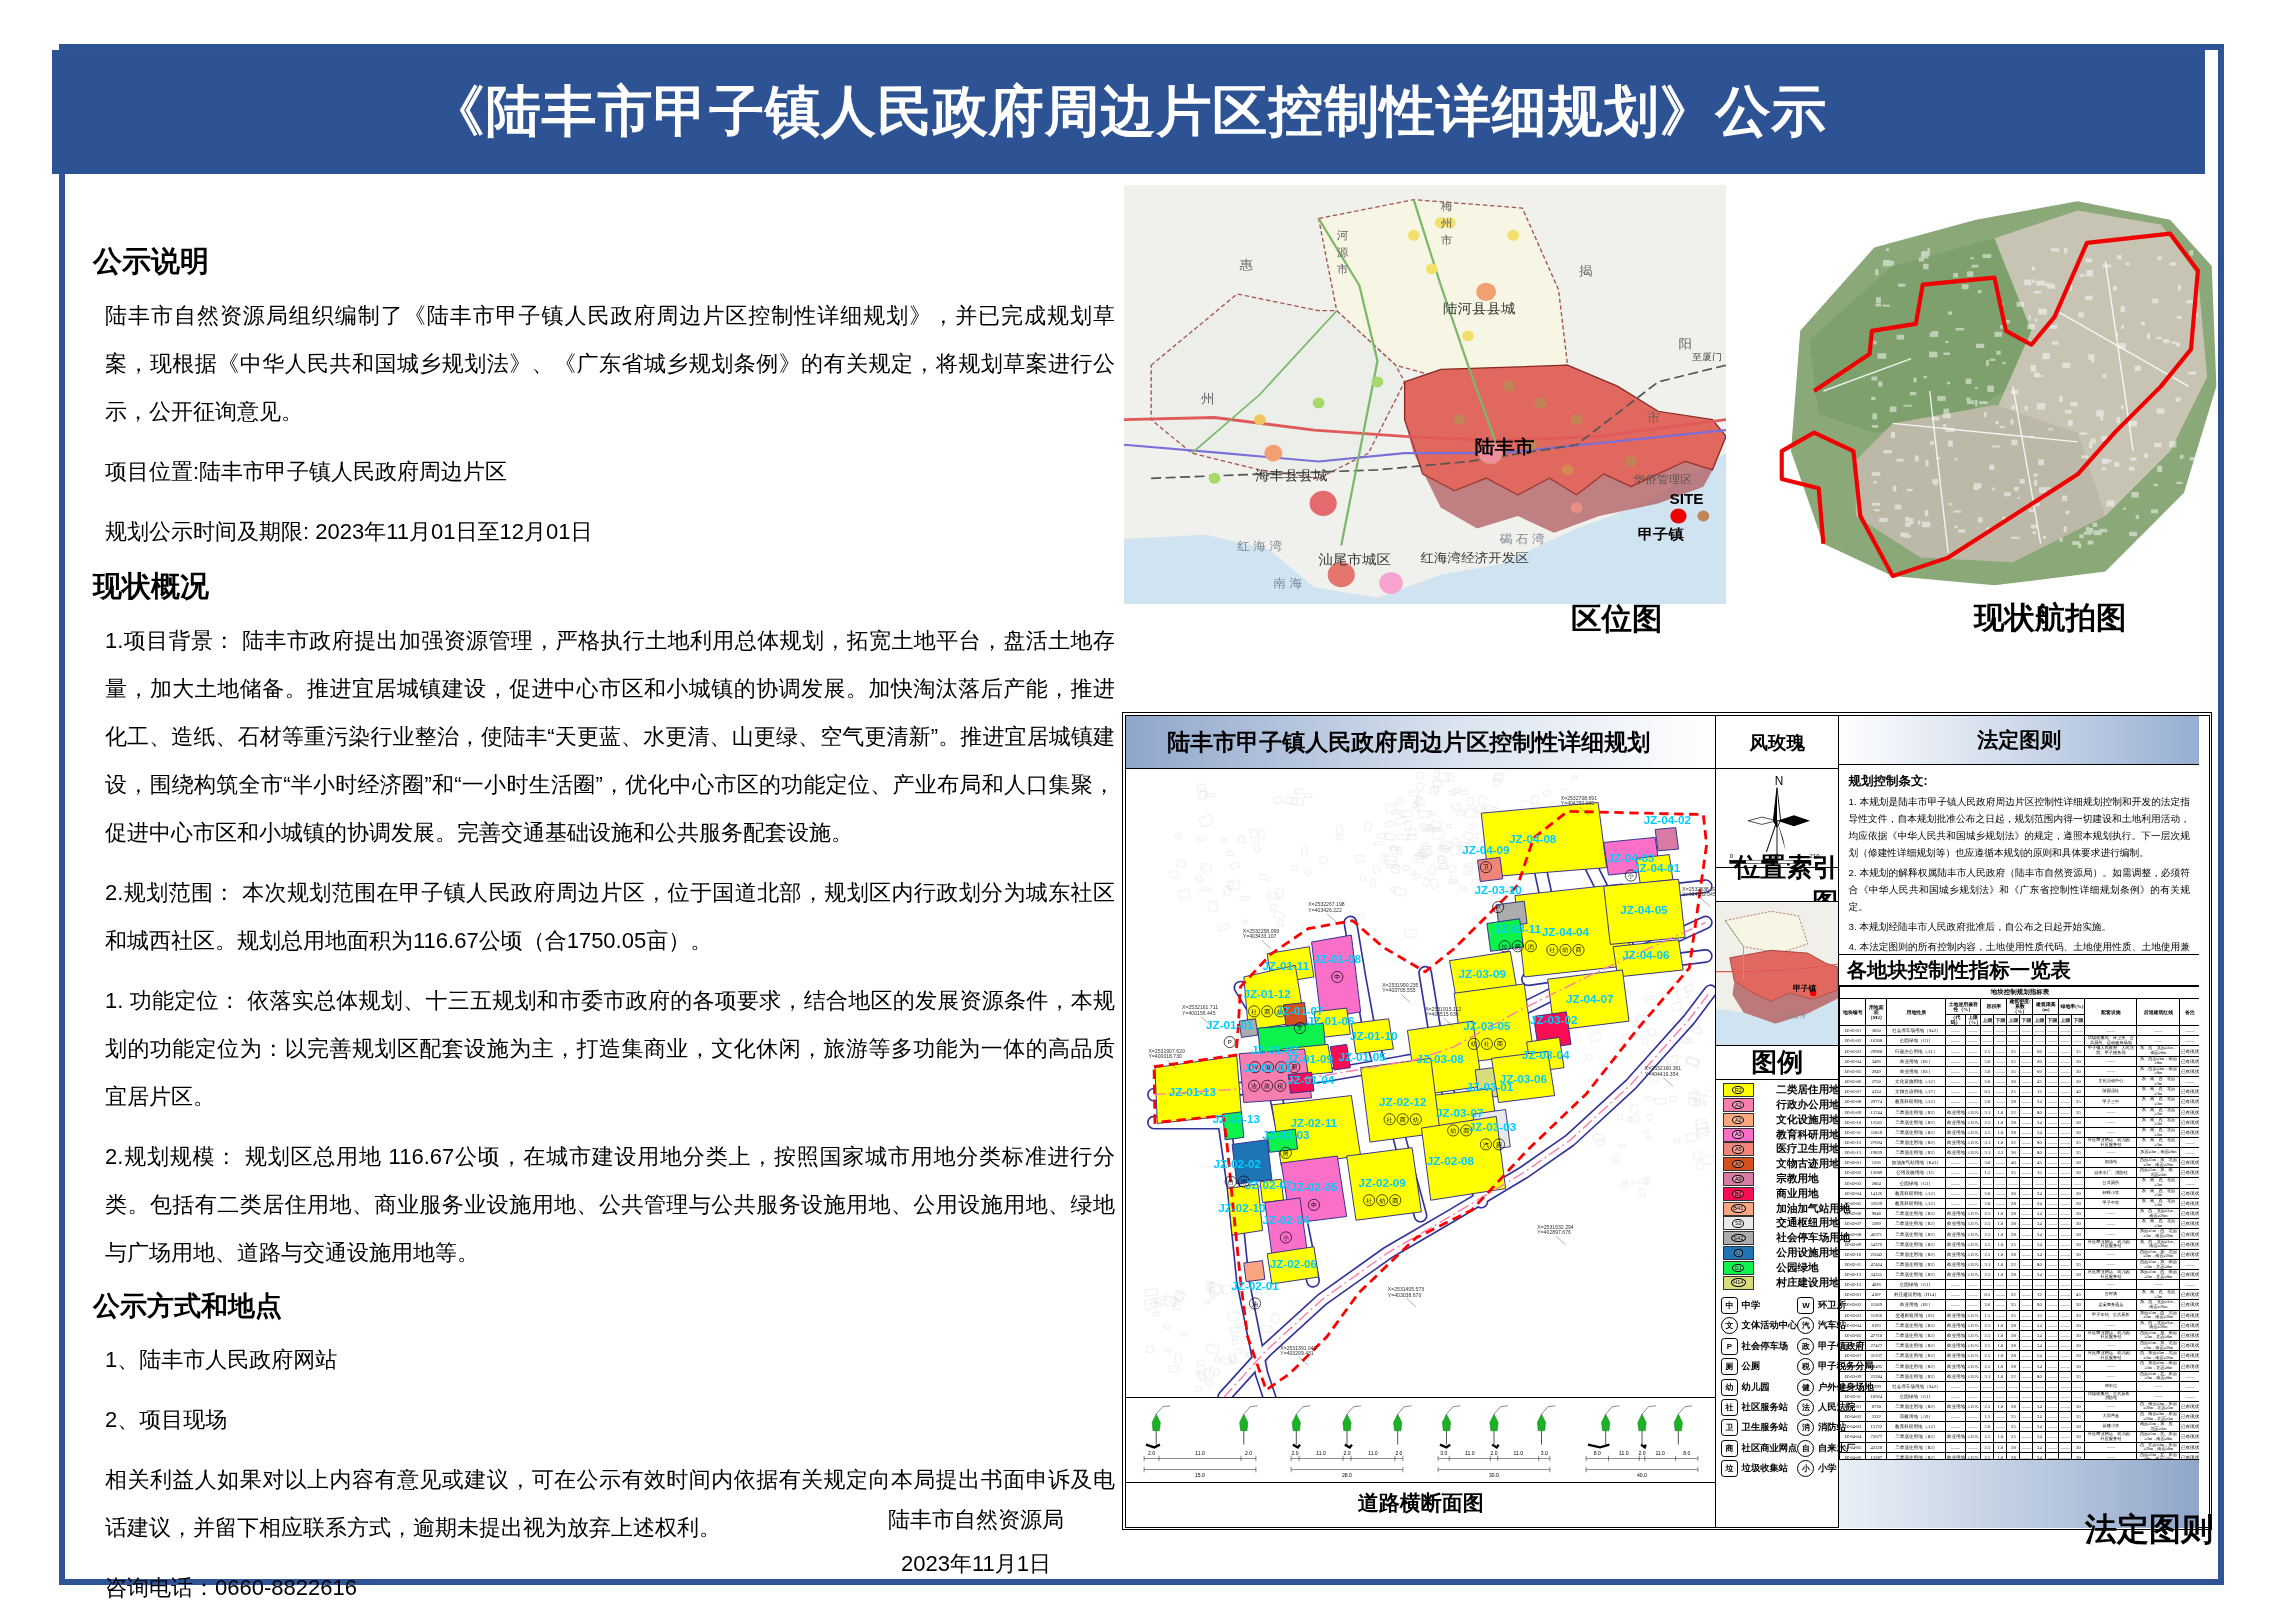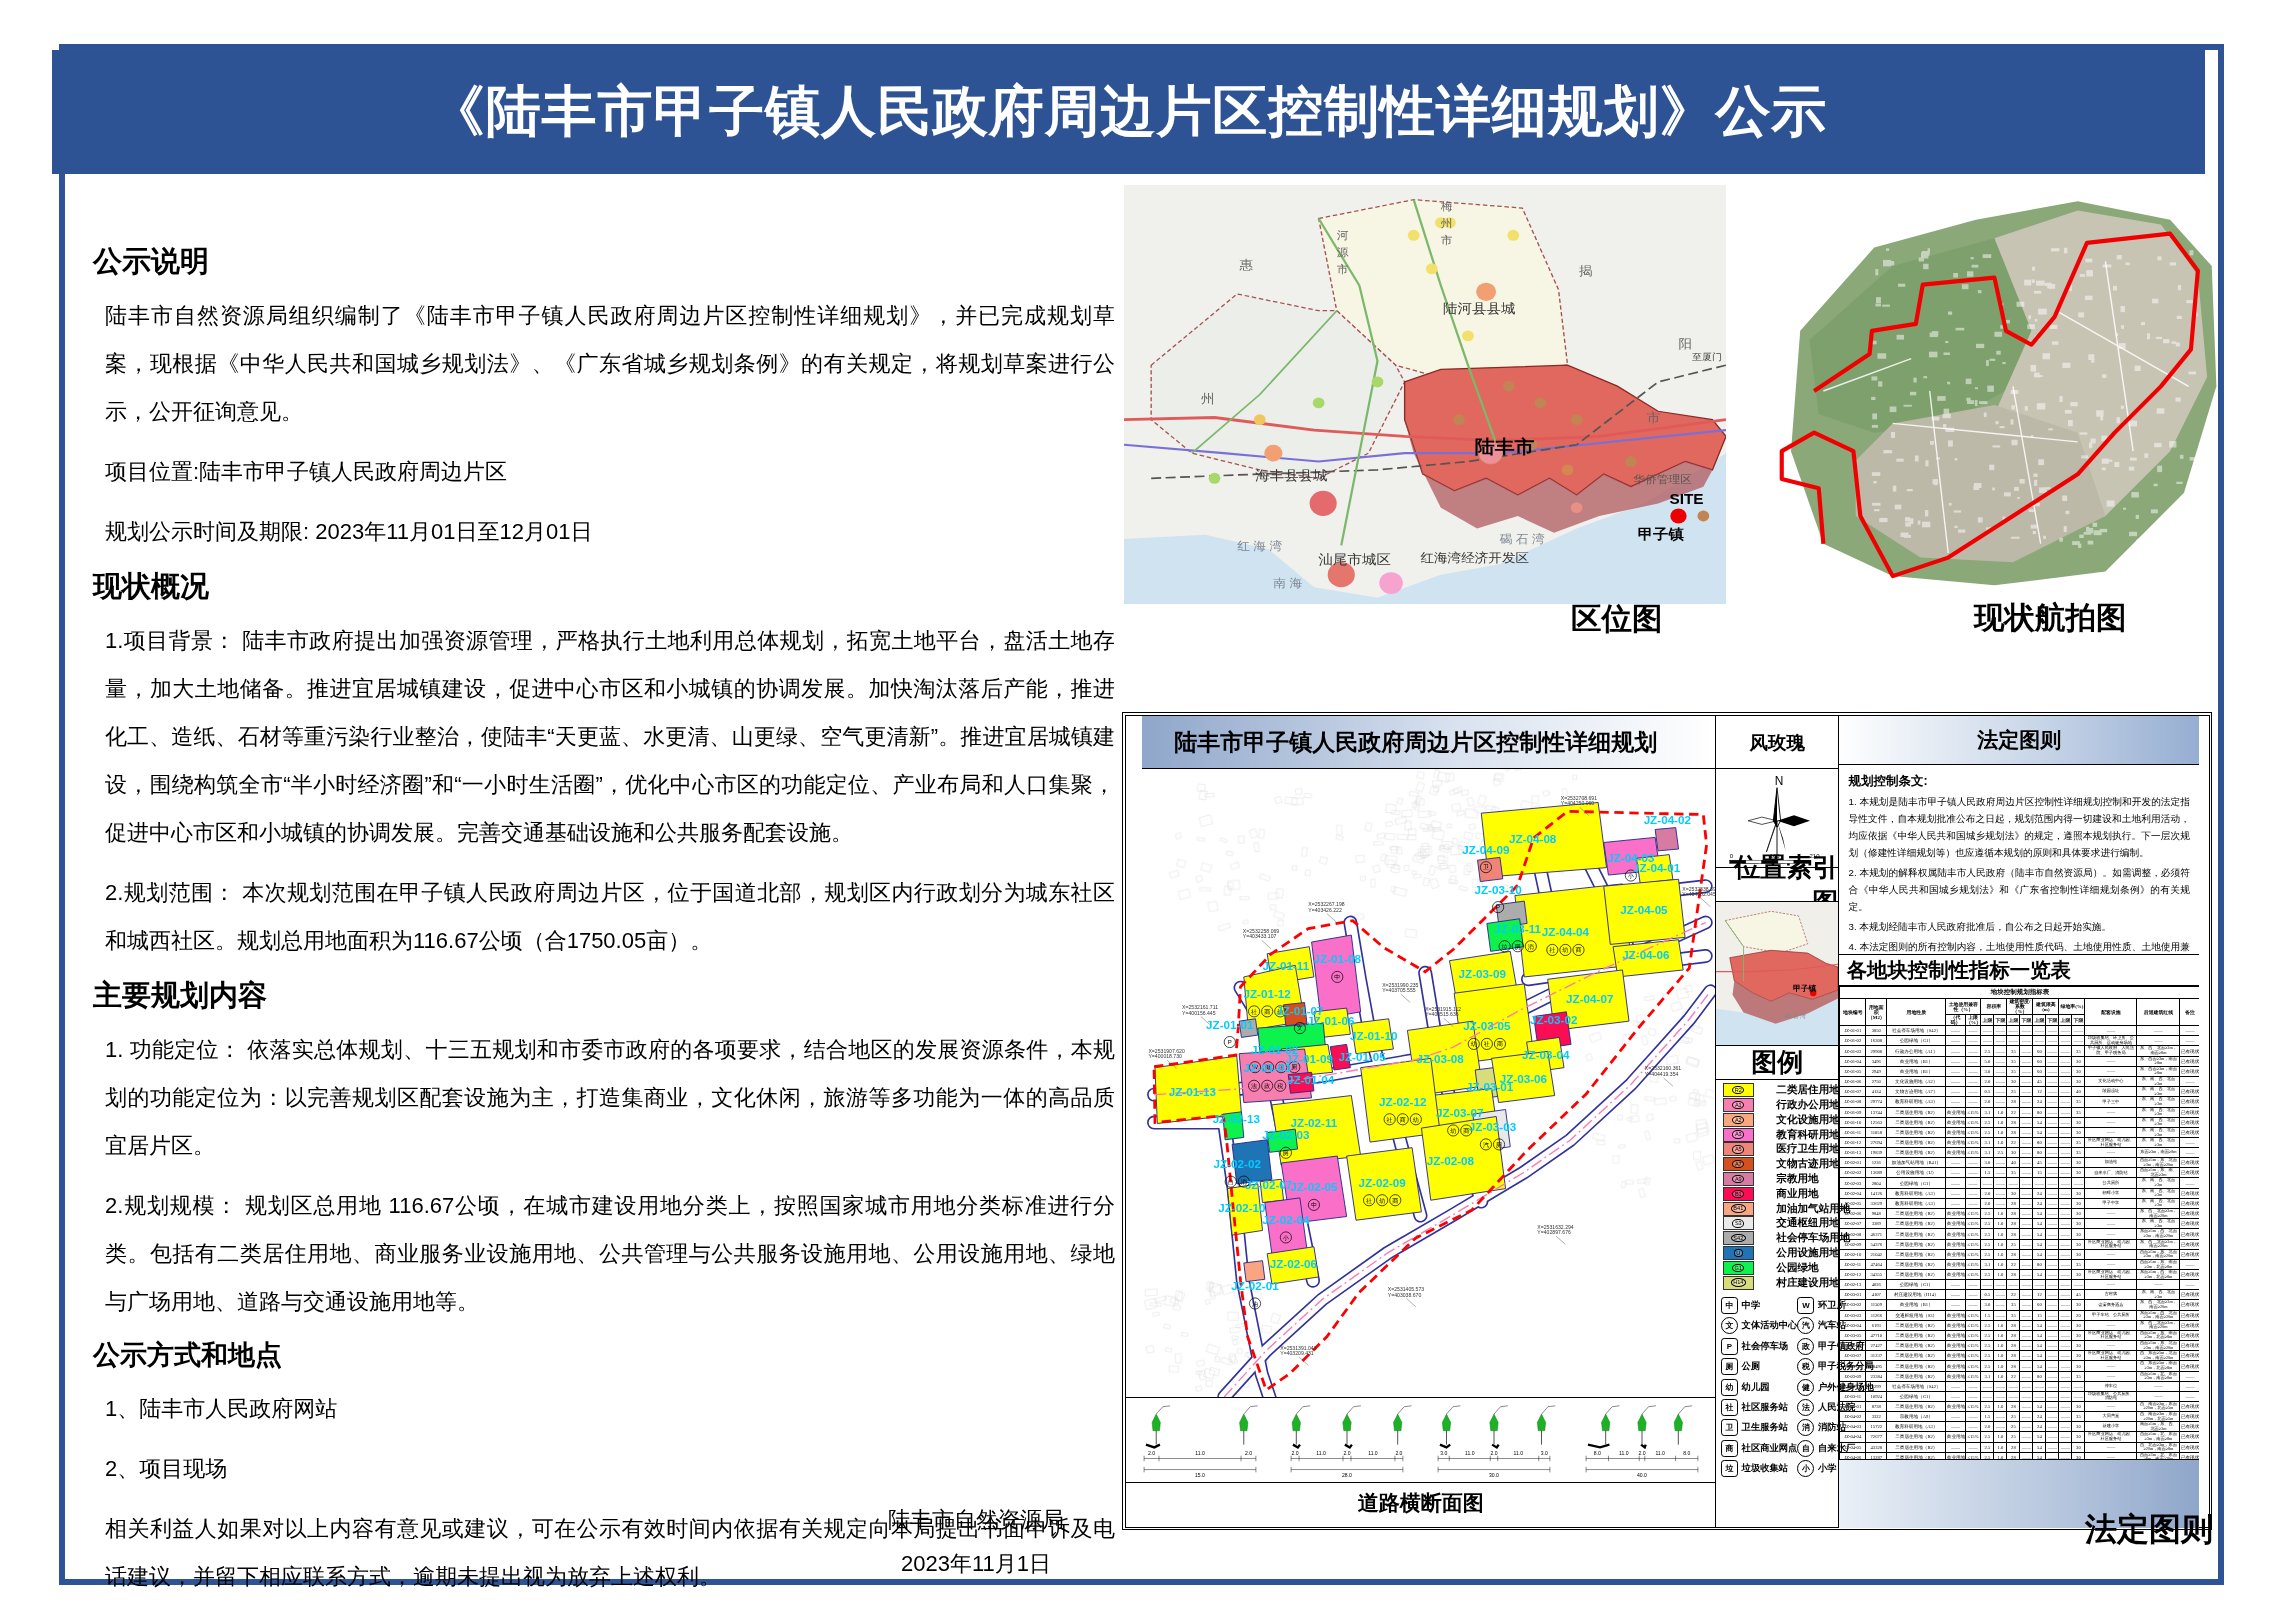--- a/index.html
+++ b/index.html
@@ -24,21 +24,21 @@
   .aerial{left:1754px;top:192px;width:467px;height:398px;}
   .aerlabel{left:1974px;top:598px;font-size:30.5px;font-weight:bold;}
   .cornerlabel{left:2085px;top:1508px;font-size:32px;font-weight:bold;}
   
   .panel{left:1122px;top:712px;width:1083px;height:811px;border:1.4px solid #000;padding:2.3px;background:#fff;}
   .panel-in{width:100%;height:100%;border:0.9px solid #000;display:grid;grid-template-columns:589px 123px 361px;}
   .colL{position:relative;}
   .colM{position:relative;border-left:0.9px solid #000;}
   .colR{position:relative;border-left:0.9px solid #000;}
   .sheet-header{height:52px;background:linear-gradient(90deg,#8FA6CA 0%,#D9E2EF 55%,#fff 100%);
-    display:flex;align-items:center;padding-left:32px;font-size:23px;font-weight:bold;border-bottom:0.9px solid #000;white-space:nowrap;margin-left:16px;}
+    display:flex;align-items:center;padding-left:41px;font-size:23px;font-weight:bold;border-bottom:0.9px solid #000;white-space:nowrap;}
   .map-box{height:628px;position:relative;overflow:hidden;background:#fff;}
   .sections-box{height:84px;border-top:1.4px solid #000;display:flex;align-items:center;justify-content:space-around;background:#fff;}
   .sections-label{height:40px;border-top:1.4px solid #000;display:flex;align-items:center;justify-content:center;font-size:21px;font-weight:bold;}
   .m-header{height:52px;border-bottom:0.9px solid #000;display:flex;align-items:center;justify-content:center;font-size:18.5px;font-weight:bold;background:#fff;}
   .compass{height:98px;position:relative;}
   .idx-title,.lg-title{height:33px;display:flex;align-items:center;justify-content:center;font-size:26px;font-weight:bold;text-align:right;}
   .idx-map{height:143px;position:relative;overflow:hidden;}
   .lgd{padding:2.8px 4.6px 0 6.5px;}
   .lgd-row{display:flex;align-items:center;height:14.3px;margin-bottom:0.5px;gap:16px;}
   .lgd-sw{width:29px;height:12px;border:0.5px solid #333;display:flex;align-items:center;justify-content:center;flex:0 0 29px;}
@@ -76,21 +76,20 @@
 </div>
 
 <div class="abs leftcol">
   <h2>公示说明</h2>
   <p class="mt55">陆丰市自然资源局组织编制了《陆丰市甲子镇人民政府周边片区控制性详细规划》，并已完成规划草案，现根据《中华人民共和国城乡规划法》、《广东省城乡规划条例》的有关规定，将规划草案进行公示，公开征询意见。</p>
   <p class="mt70">项目位置:陆丰市甲子镇人民政府周边片区</p>
   <p class="mt65">规划公示时间及期限: 2023年11月01日至12月01日</p>
   <h2 class="mt55">现状概况</h2>
   <p class="mt30">1.项目背景： 陆丰市政府提出加强资源管理，严格执行土地利用总体规划，拓宽土地平台，盘活土地存量，加大土地储备。推进宜居城镇建设，促进中心市区和小城镇的协调发展。加快淘汰落后产能，推进化工、造纸、石材等重污染行业整治，使陆丰“天更蓝、水更清、山更绿、空气更清新”。推进宜居城镇建设，围绕构筑全市“半小时经济圈”和“一小时生活圈”，优化中心市区的功能定位、产业布局和人口集聚，促进中心市区和小城镇的协调发展。完善交通基础设施和公共服务配套设施。</p>
   <p>2.规划范围： 本次规划范围在甲子镇人民政府周边片区，位于国道北部，规划区内行政划分为城东社区和城西社区。规划总用地面积为116.67公顷（合1750.05亩）。</p>
-  <h2 class="mt90">主要规划内容</h2>
   <p class="mt45">1. 功能定位： 依落实总体规划、十三五规划和市委市政府的各项要求，结合地区的发展资源条件，本规划的功能定位为：以完善规划区配套设施为主，打造集商业，文化休闲，旅游等多功能为一体的高品质宜居片区。</p>
   <p class="mt40">2.规划规模： 规划区总用地 116.67公顷，在城市建设用地分类上，按照国家城市用地分类标准进行分类。包括有二类居住用地、商业服务业设施用地、公共管理与公共服务设施用地、公用设施用地、绿地与广场用地、道路与交通设施用地等。</p>
   <h3 class="mt75">公示方式和地点</h3>
   <p>1、陆丰市人民政府网站</p>
   <p>2、项目现场</p>
   <p>相关利益人如果对以上内容有意见或建议，可在公示有效时间内依据有关规定向本局提出书面申诉及电话建议，并留下相应联系方式，逾期未提出视为放弃上述权利。</p>
   <p>咨询电话：0660-8822616</p>
 </div>
 
 <div class="abs footer-org">

